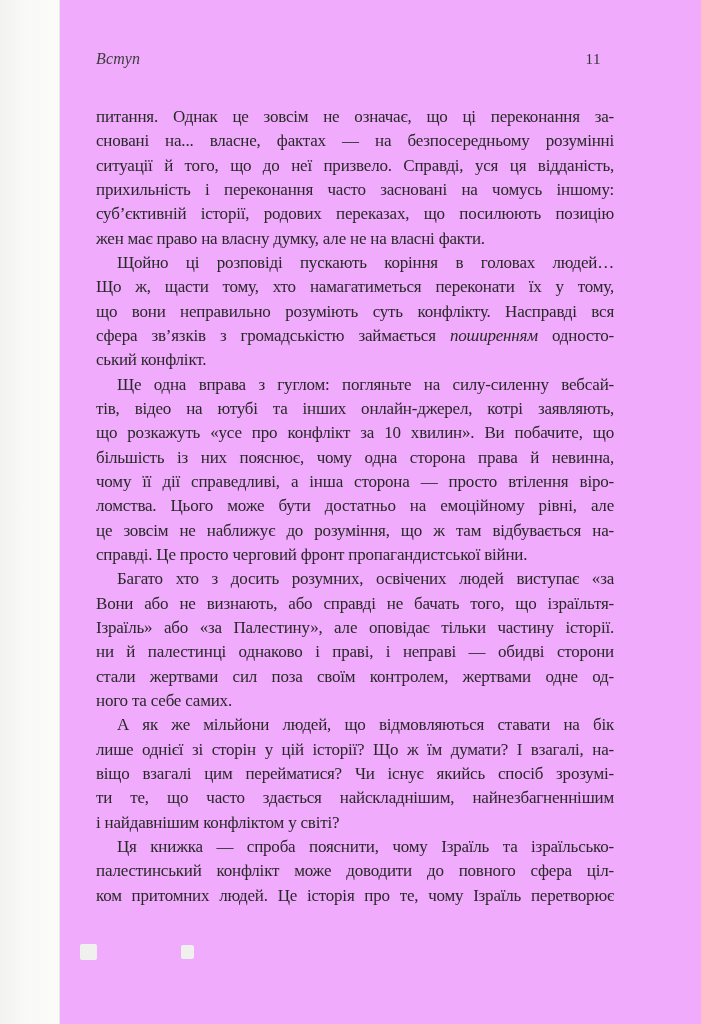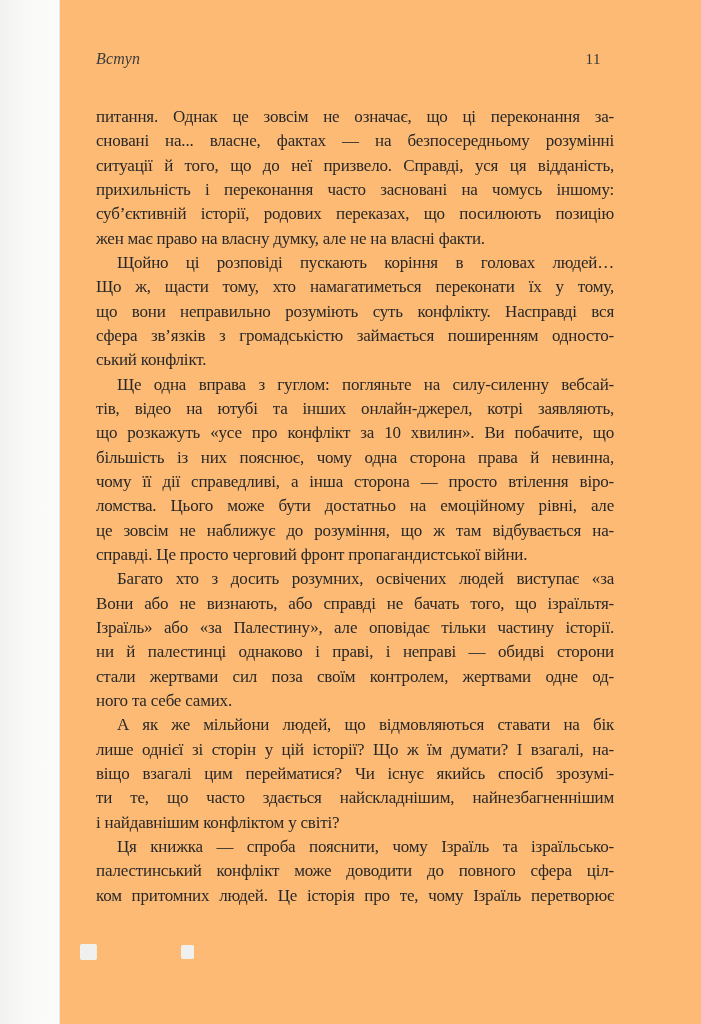--- a/index.html
+++ b/index.html
@@ -10,21 +10,21 @@
     width: 701px;
     height: 1024px;
     background: #fdfdfc;
     position: relative;
     overflow: hidden;
     font-family: "Liberation Serif", serif;
   }
   .page {
     position: absolute;
     inset: 0;
-    background: #fdba74;
+    background: #f0abfc;
     padding-left: 44px;
   }
   
   .page-edge {
     position: absolute;
     left: 0; top: 0; bottom: 0;
     width: 59px;
     background: linear-gradient(90deg, #f2f2f0 0%, #f9f9f7 45%, #fbfbfa 100%);
     border-right: 1px solid #e8e8e5;
   }
@@ -67,20 +67,21 @@
     text-align-last: justify;
   }
   .line.indent {
     text-indent: 21px;
   }
   .line.end {
     text-align: center;
     text-align-last: left;
   }
   .it {
+    font-style: italic;
   }
   .smudge {
     position: absolute;
     background: #f0f0ee;
     border-radius: 2px;
   }
   .smudge-1 { left: 80px;  top: 944px; width: 17px; height: 16px; }
   .smudge-2 { left: 181px; top: 945px; width: 13px; height: 14px; }
 </style>
 </head>

